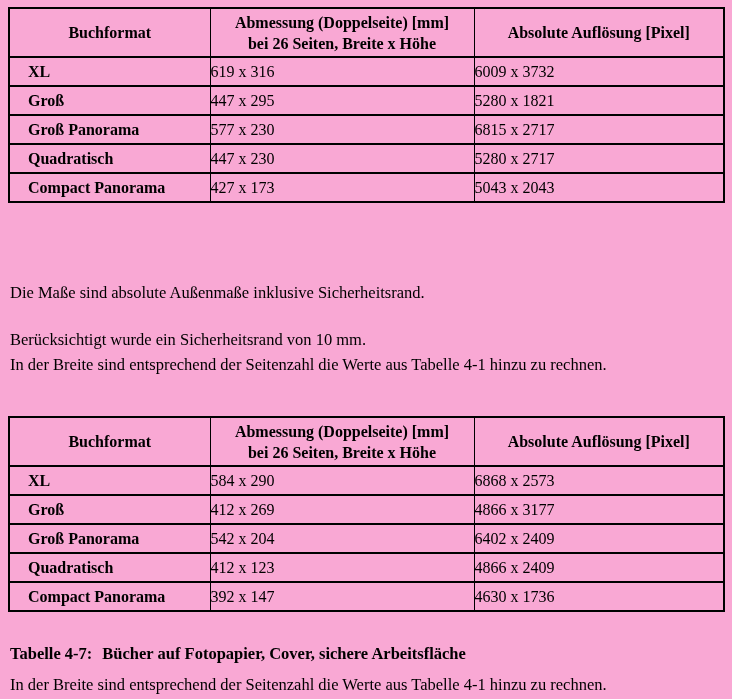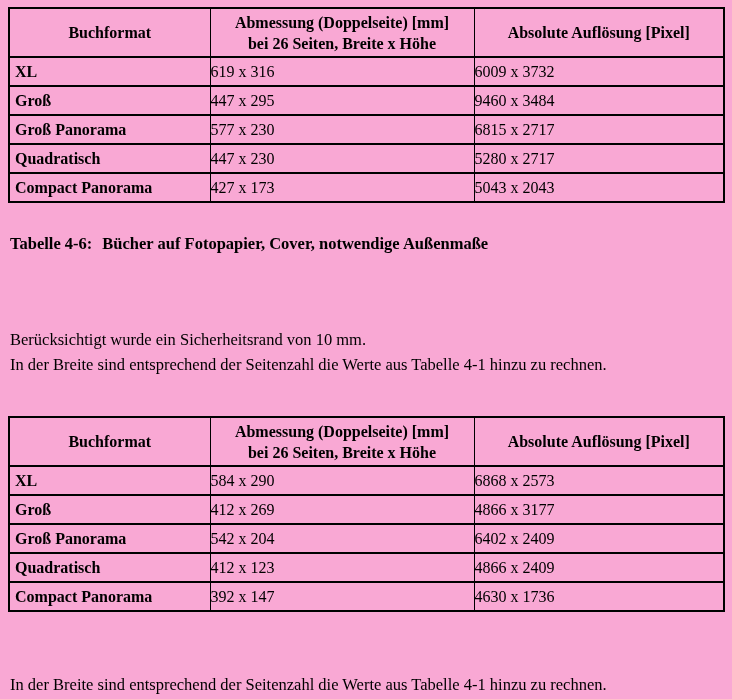--- a/index.html
+++ b/index.html
@@ -38,21 +38,21 @@
     height: 49px;
     font-weight: bold;
     text-align: center;
     line-height: 21px;
     white-space: pre-line;
   }
   table.fmt tbody tr { height: 29px; }
   table.fmt tbody td.fcell {
     font-weight: bold;
     text-align: left;
-    padding-left: 5px;
+    padding-left: 18px;
   }
   table.fmt tbody td.vcell { }
   .caption {
     position: absolute;
     left: 10px;
     font-weight: bold;
     font-size: 16.5px;
     white-space: nowrap;
   }
   .caption .cap-label { margin-right: 10px; }
@@ -90,42 +90,42 @@
     </thead>
     <tbody>
       <tr>
         <td class="fcell">XL</td>
         <td class="vcell">619 x 316</td>
         <td class="vcell">6009 x 3732</td>
       </tr>
       <tr>
         <td class="fcell">Groß</td>
         <td class="vcell">447 x 295</td>
-        <td class="vcell">9460 x 3484</td>
+        <td class="vcell">5280 x 1821</td>
       </tr>
       <tr>
         <td class="fcell">Groß Panorama</td>
         <td class="vcell">577 x 230</td>
         <td class="vcell">6815 x 2717</td>
       </tr>
       <tr>
         <td class="fcell">Quadratisch</td>
         <td class="vcell">447 x 230</td>
         <td class="vcell">5280 x 2717</td>
       </tr>
       <tr>
         <td class="fcell">Compact Panorama</td>
         <td class="vcell">427 x 173</td>
         <td class="vcell">5043 x 2043</td>
       </tr>
     </tbody>
   </table>
 
-  <p class="caption cap1"><span class="cap-label">Tabelle 4-6:</span><span>Bücher auf Fotopapier, Cover, notwendige Außenmaße</span></p>
 
+  <p class="note p1">Die Maße sind absolute Außenmaße inklusive Sicherheitsrand.</p>
 
   <p class="note p2">Berücksichtigt wurde ein Sicherheitsrand von 10 mm.
 In der Breite sind entsprechend der Seitenzahl die Werte aus Tabelle 4-1 hinzu zu rechnen.</p>
 
   <table class="fmt t2">
     <colgroup>
         <col class="c1">
         <col class="c2">
         <col class="c3">
       </colgroup>
@@ -159,16 +159,17 @@
         <td class="vcell">4866 x 2409</td>
       </tr>
       <tr>
         <td class="fcell">Compact Panorama</td>
         <td class="vcell">392 x 147</td>
         <td class="vcell">4630 x 1736</td>
       </tr>
     </tbody>
   </table>
 
+  <p class="caption cap2"><span class="cap-label">Tabelle 4-7:</span><span>Bücher auf Fotopapier, Cover, sichere Arbeitsfläche</span></p>
 
   <p class="note p3">In der Breite sind entsprechend der Seitenzahl die Werte aus Tabelle 4-1 hinzu zu rechnen.</p>
 
 </div>
 
 </body></html>

